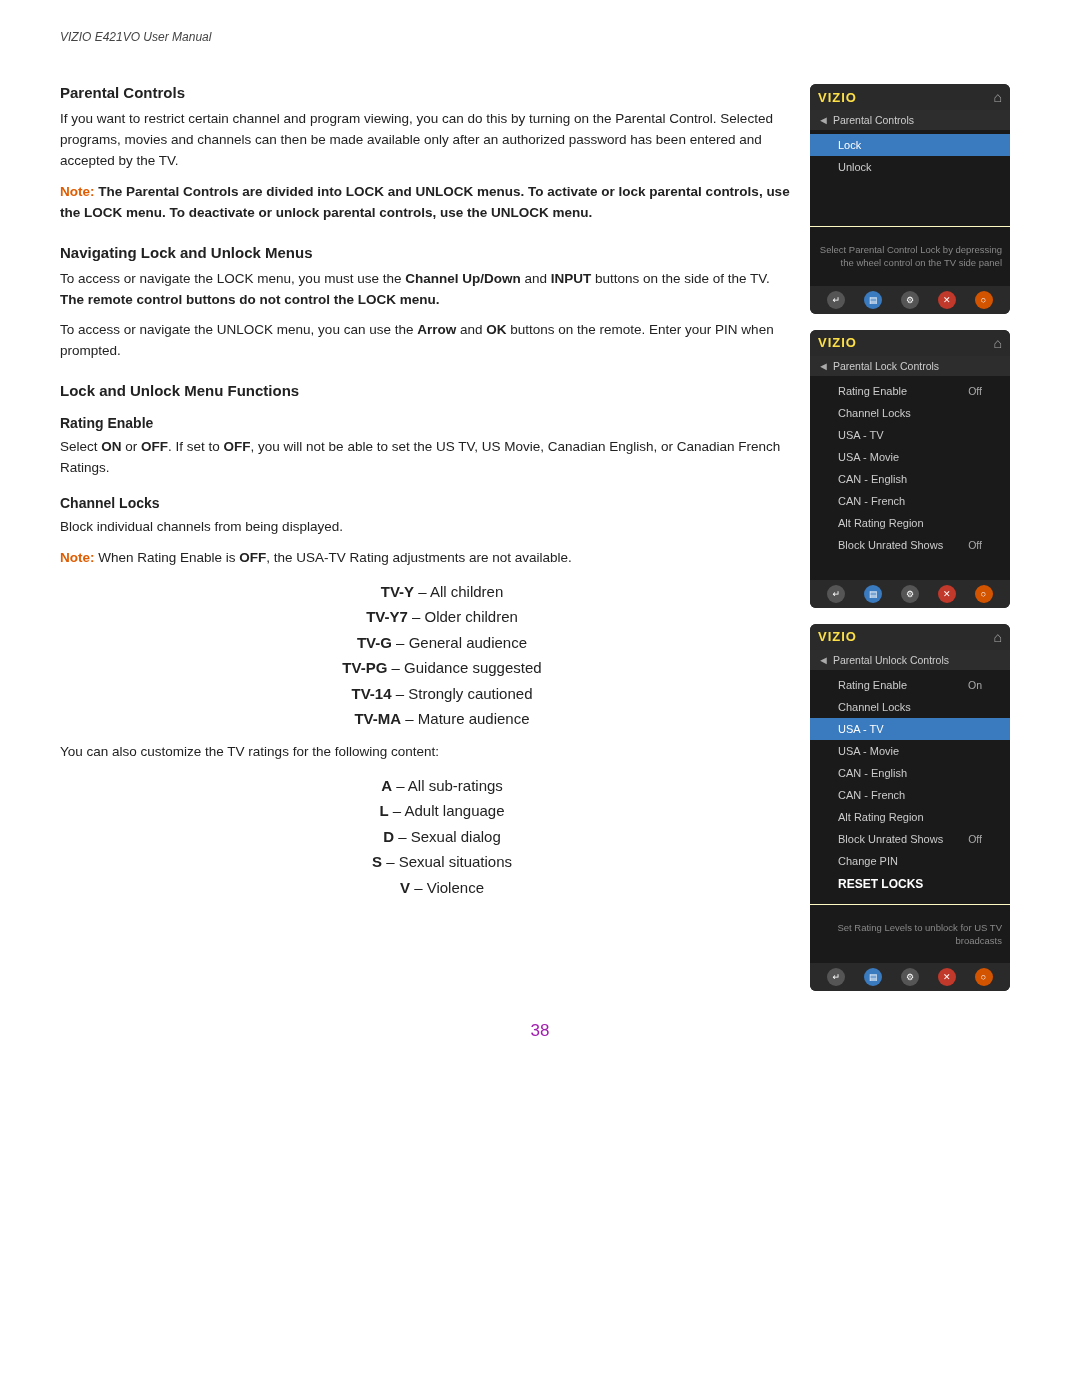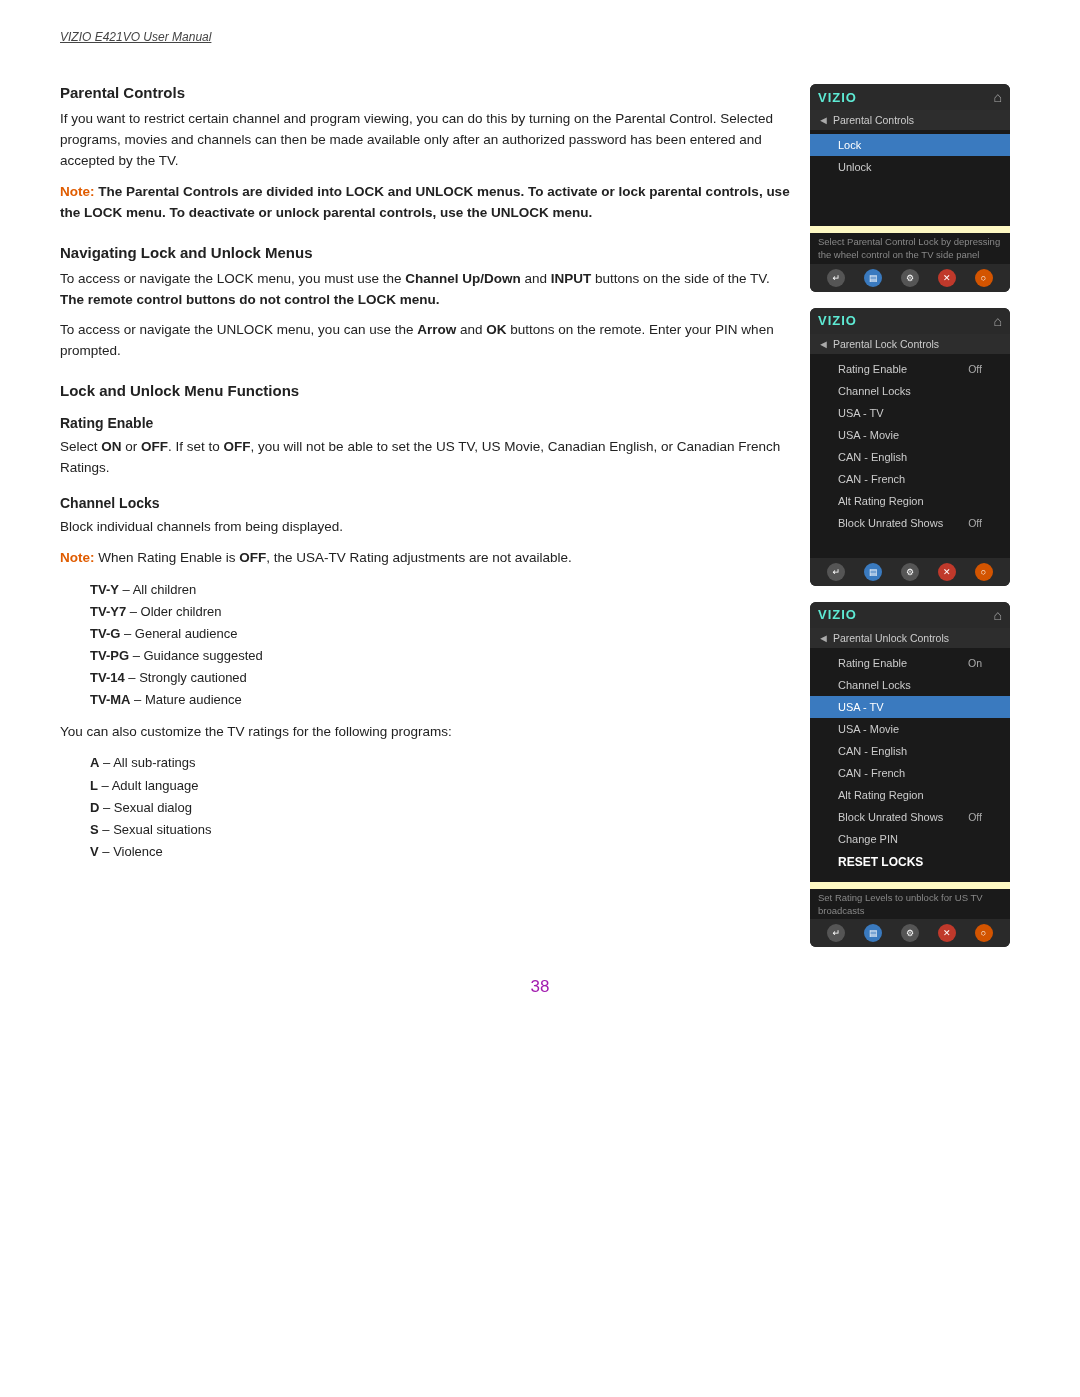--- a/index.html
+++ b/index.html
@@ -13,21 +13,20 @@
       position: relative;
     }
     .page-wrapper {
       padding: 30px 60px 60px 60px;
     }
     .manual-header {
       font-size: 12px;
       color: #444;
       margin-bottom: 30px;
       font-style: italic;
-      text-decoration: underline;
     }
     .content-area {
       display: flex;
       gap: 16px;
       margin-top: 40px;
     }
     .text-col {
       flex: 1;
       min-width: 0;
     }
@@ -58,22 +57,23 @@
       font-weight: bold;
       margin-top: 16px;
       margin-bottom: 6px;
     }
     ul.tv-list {
       list-style: none;
       padding-left: 30px;
       margin-bottom: 10px;
     }
     ul.tv-list li {
-      font-size: 13px;
+      font-size: 15px;
       line-height: 1.7;
+      text-align: center;
     }
     .page-num {
       text-align: center;
       margin-top: 30px;
       font-size: 17px;
       color: #a21caf;
     }
 
     
     .tv-screen {
@@ -84,21 +84,21 @@
       font-family: Arial, Helvetica, sans-serif;
     }
     .tv-top-bar {
       background: #2a2a2a;
       display: flex;
       align-items: center;
       justify-content: space-between;
       padding: 5px 8px;
     }
     .vizio-logo {
-      color: #5eead4;
+      color: #fde047;
       font-size: 13px;
       font-weight: bold;
       letter-spacing: 1px;
     }
     .home-icon {
       color: #aaa;
       font-size: 14px;
     }
     .tv-breadcrumb {
       background: #2d2d2d;
@@ -129,26 +129,27 @@
     }
     .tv-menu-item.selected {
       background: #3a7abf;
       color: #fff;
     }
     .tv-menu-item .item-val {
       color: #aaa;
       font-size: 10.5px;
     }
     .tv-footer-text {
-      padding: 2px 8px;
+      padding: 16px 8px;
       font-size: 9.5px;
       color: #888;
       line-height: 1.4;
-      border-top: 7px solid #fef9c3;
+      border-top: 1px solid #fef9c3;
       margin-top: 4px;
+      text-align: right;
     }
     .tv-bottom-bar {
       background: #2a2a2a;
       display: flex;
       align-items: center;
       justify-content: space-around;
       padding: 5px 8px;
     }
     .tv-btn {
       width: 18px;
@@ -211,21 +212,21 @@
 
       <ul class="tv-list">
         <li><span class="bold">TV-Y</span> – All children</li>
         <li><span class="bold">TV-Y7</span> – Older children</li>
         <li><span class="bold">TV-G</span> – General audience</li>
         <li><span class="bold">TV-PG</span> – Guidance suggested</li>
         <li><span class="bold">TV-14</span> – Strongly cautioned</li>
         <li><span class="bold">TV-MA</span> – Mature audience</li>
       </ul>
 
-      <p>You can also customize the TV ratings for the following programs:</p>
+      <p>You can also customize the TV ratings for the following content:</p>
 
       <ul class="tv-list">
         <li><span class="bold">A</span> – All sub-ratings</li>
         <li><span class="bold">L</span> – Adult language</li>
         <li><span class="bold">D</span> – Sexual dialog</li>
         <li><span class="bold">S</span> – Sexual situations</li>
         <li><span class="bold">V</span> – Violence</li>
       </ul>
 
     </div>

